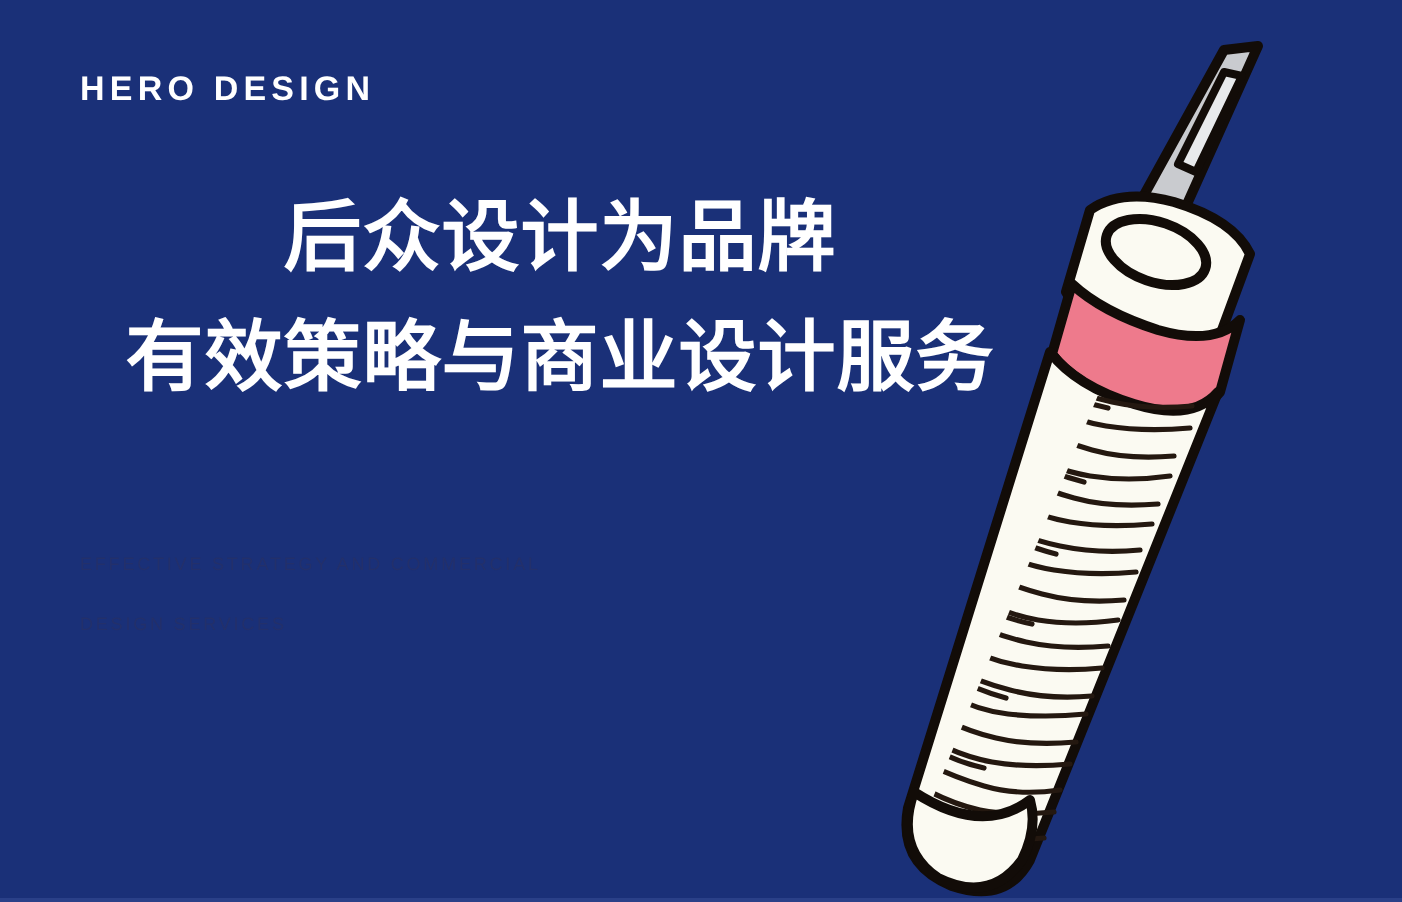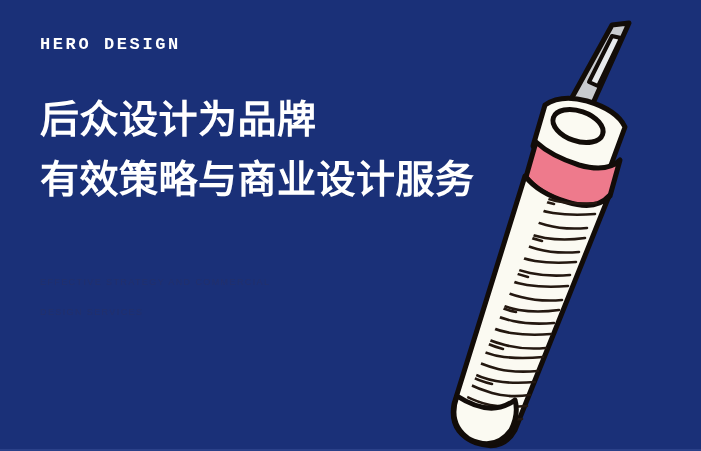--- a/index.html
+++ b/index.html
@@ -41,35 +41,36 @@
     width: 480px;
   }
 
   .eyebrow {
     font-size: 17px;
     font-weight: bold;
     color: #ffffff;
     letter-spacing: 2.6px;
     line-height: 1;
     white-space: nowrap;
-    font-family: Liberation Mono, monospace;
+    font-family: Liberation Sans, sans-serif;
   }
 
   .headline {
     margin-top: 37px;
   }
 
   .headline-line {
     font-size: 39px;
     font-weight: bold;
     color: #ffffff;
     line-height: 60px;
     letter-spacing: 0.5px;
     white-space: nowrap;
     font-family: "Liberation Sans", "DejaVu Sans", sans-serif;
+    text-align: center;
   }
 
   .subtext {
     margin-top: 57px;
   }
 
   .subtext-line {
     font-size: 9px;
     font-weight: normal;
     color: #23306b;

